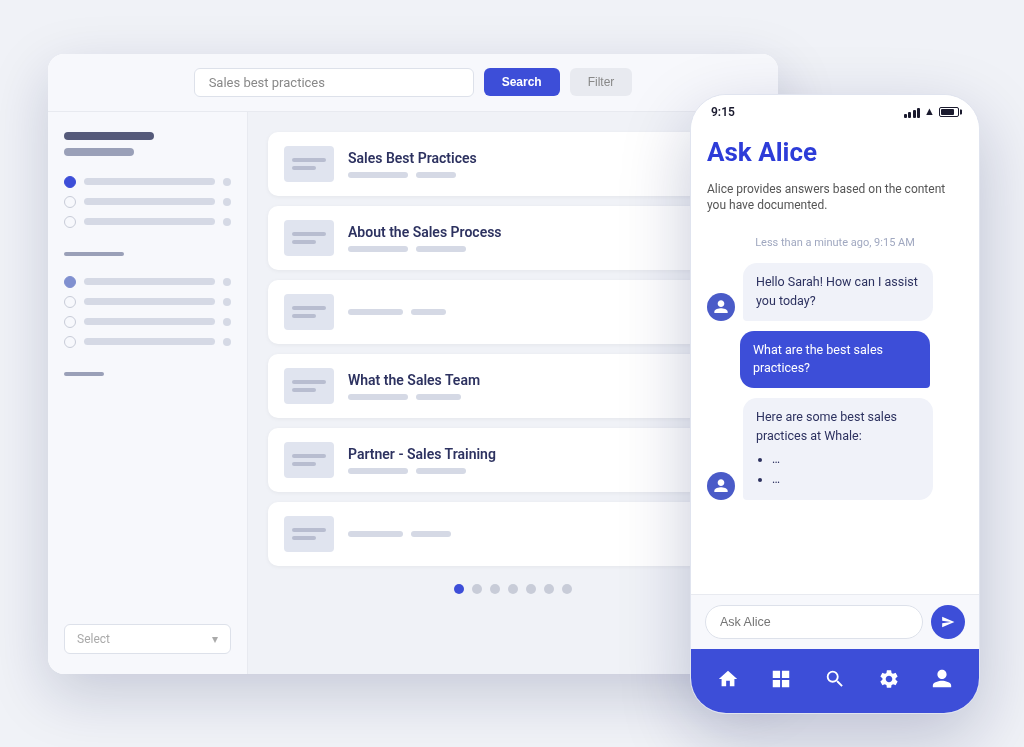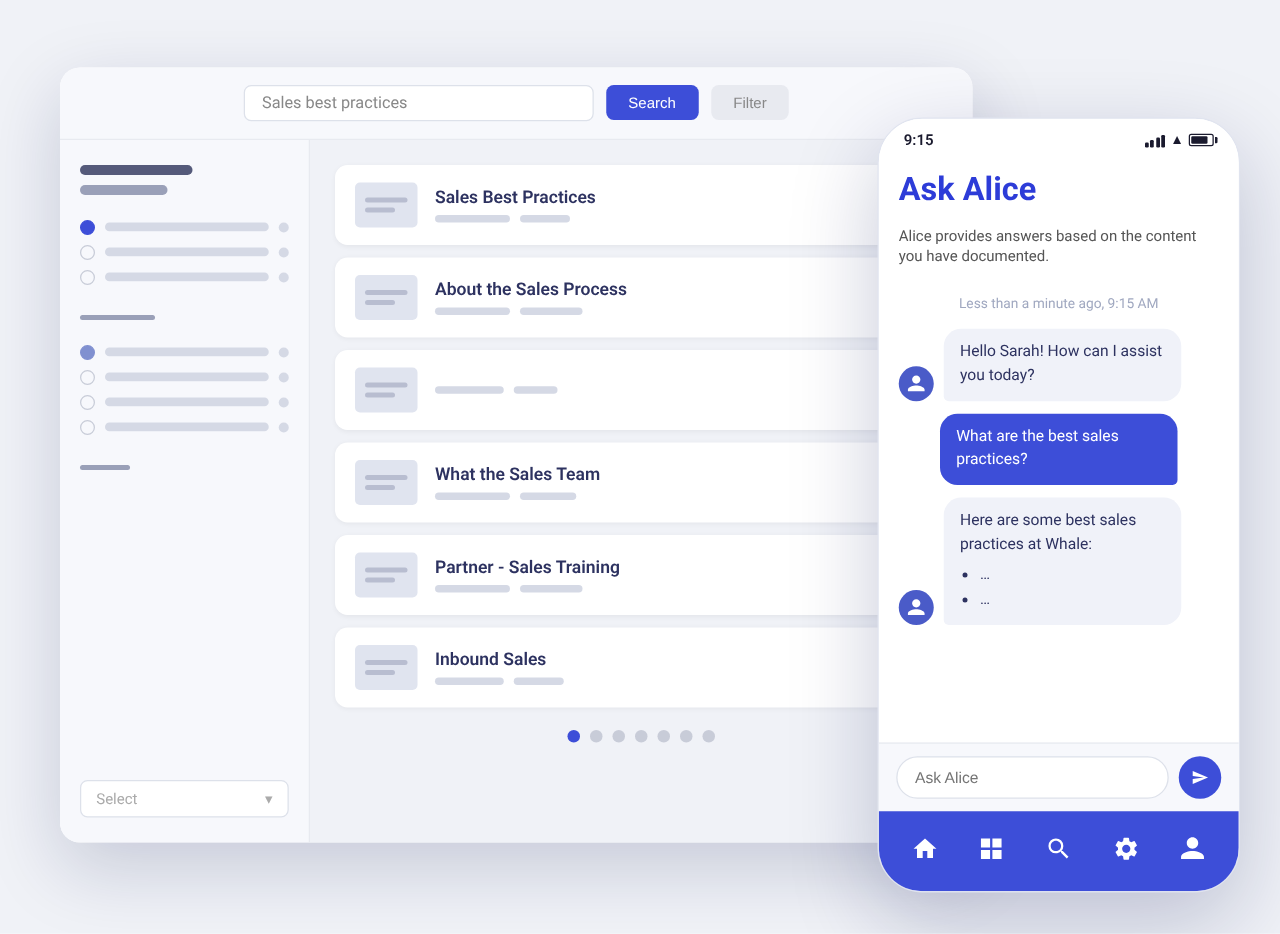--- a/index.html
+++ b/index.html
@@ -57,21 +57,21 @@
     }
 
     .btn-primary {
       background: #3d4ed8;
       color: #fff;
       border: none;
       border-radius: 6px;
       padding: 7px 18px;
       font-size: 12px;
       cursor: pointer;
-      font-weight: 400;
+      font-weight: 700;
       text-align: center;
     }
 
     .btn-secondary {
       background: #e8eaf0;
       color: #888;
       border: none;
       border-radius: 6px;
       padding: 7px 18px;
       font-size: 12px;
@@ -236,21 +236,21 @@
     }
 
     .page-dot.active {
       background: #3d4ed8;
     }
 
     
     .mobile-phone {
       position: absolute;
       bottom: 0;
-      right: 0;
+      right: 12px;
       width: 290px;
       height: 620px;
       background: #ffffff;
       border-radius: 36px;
       box-shadow: 0 24px 70px rgba(10, 20, 80, 0.22);
       overflow: hidden;
       display: flex;
       flex-direction: column;
       border: 1px solid #e0e4ef;
     }
@@ -597,21 +597,20 @@
             </div>
           </div>
         </div>
 
         <div class="content-card">
           <div class="card-thumb">
             <div class="thumb-line" style="width:100%"></div>
             <div class="thumb-line" style="width:70%"></div>
           </div>
           <div class="card-info">
-            <div class="card-title">Inbound Sales</div>
             <div class="card-meta">
               <div class="meta-pill" style="width:55px"></div>
               <div class="meta-pill" style="width:40px"></div>
             </div>
           </div>
         </div>
 
         <div class="pagination">
           <div class="page-dot active"></div>
           <div class="page-dot"></div>

